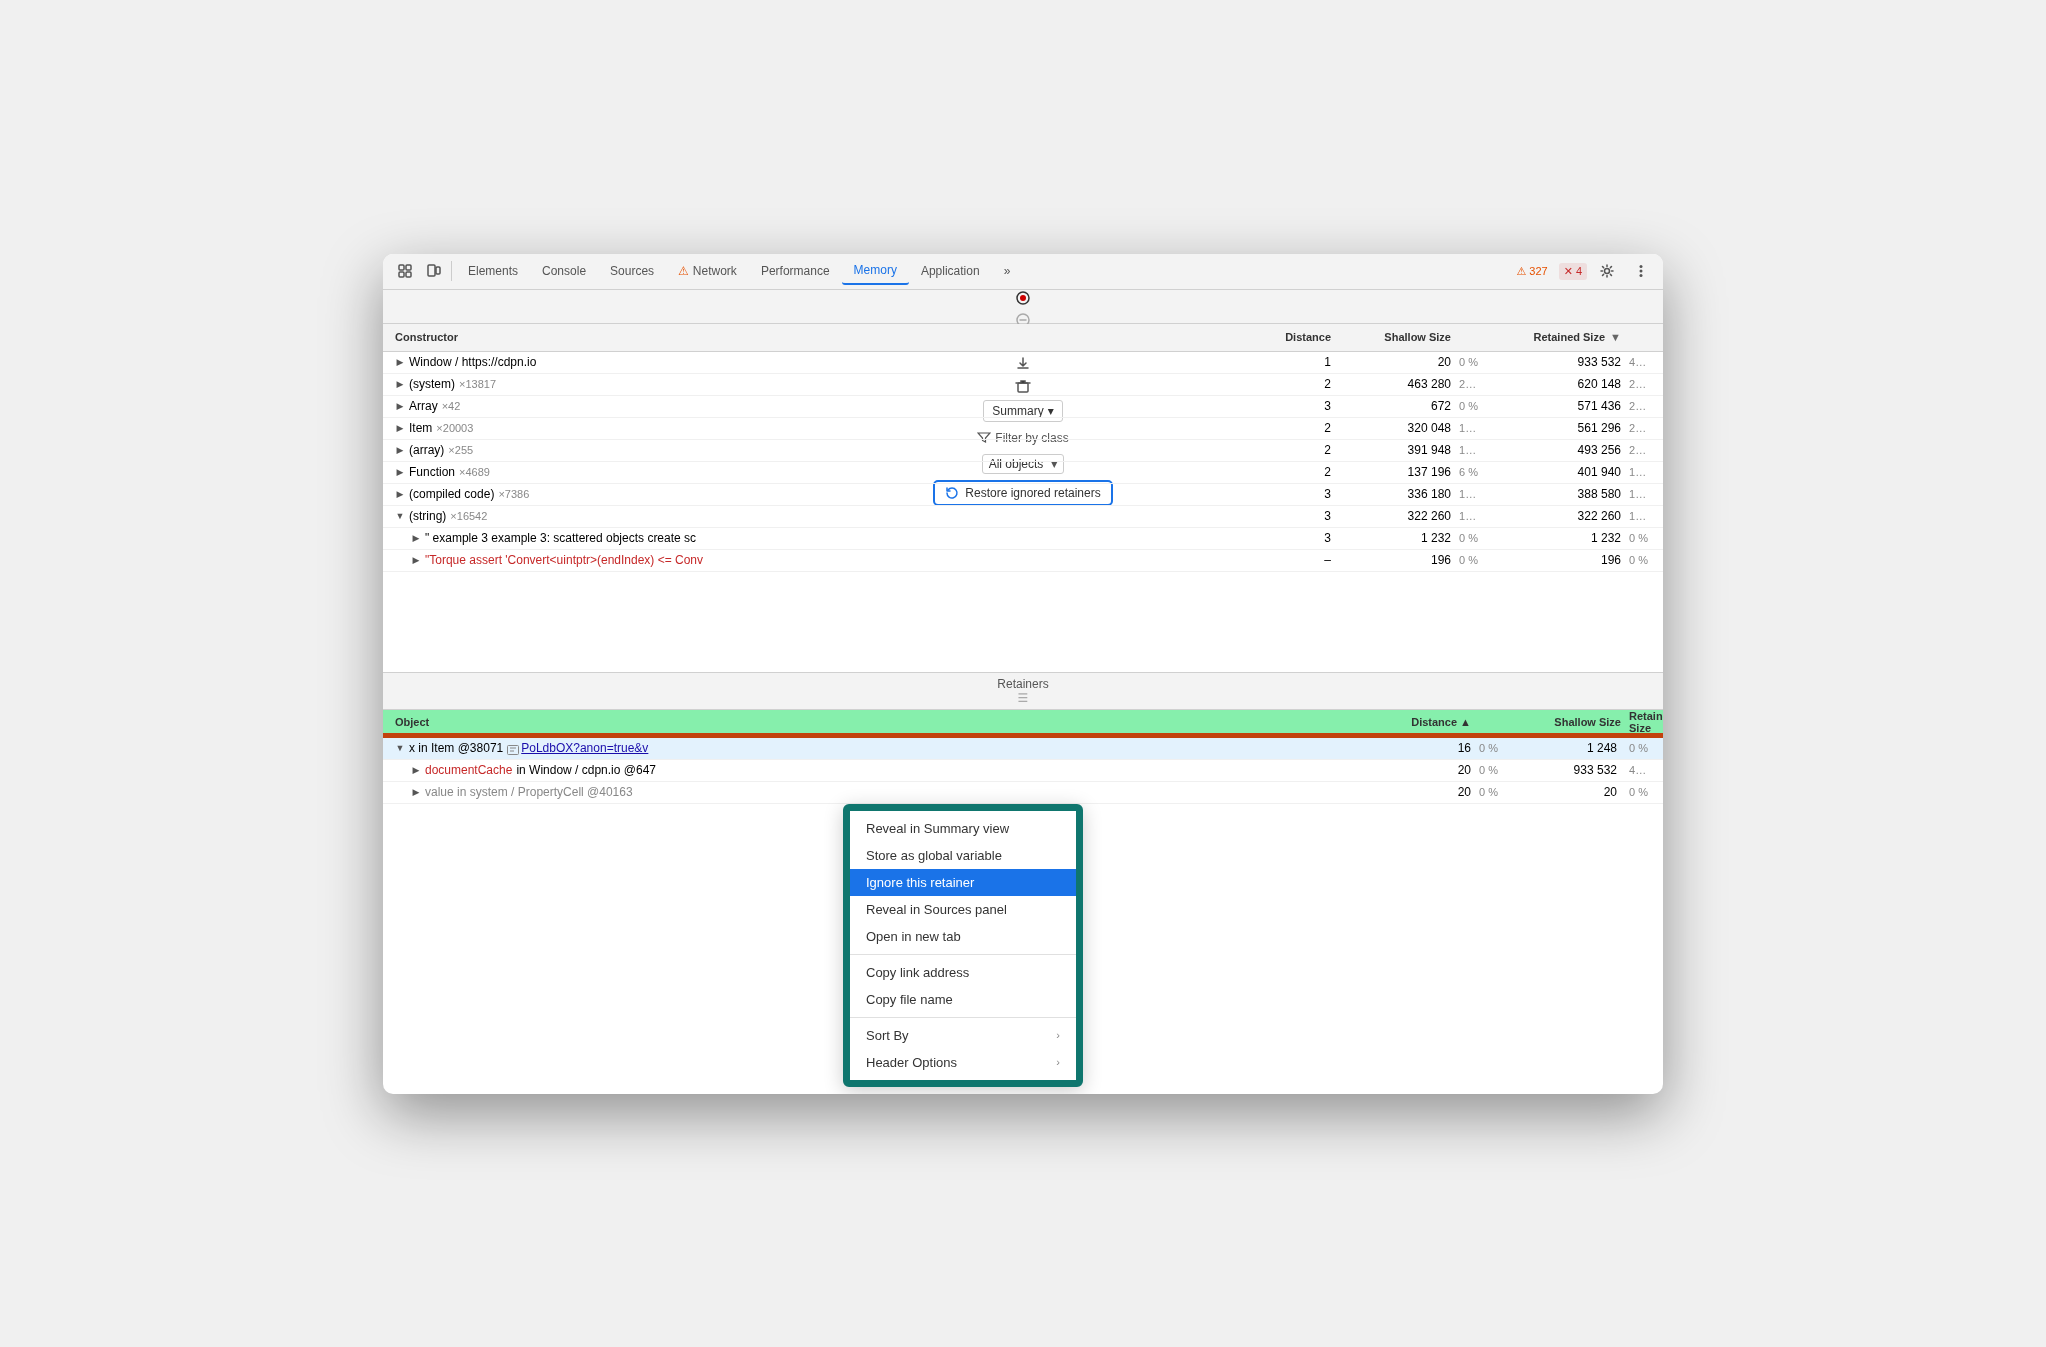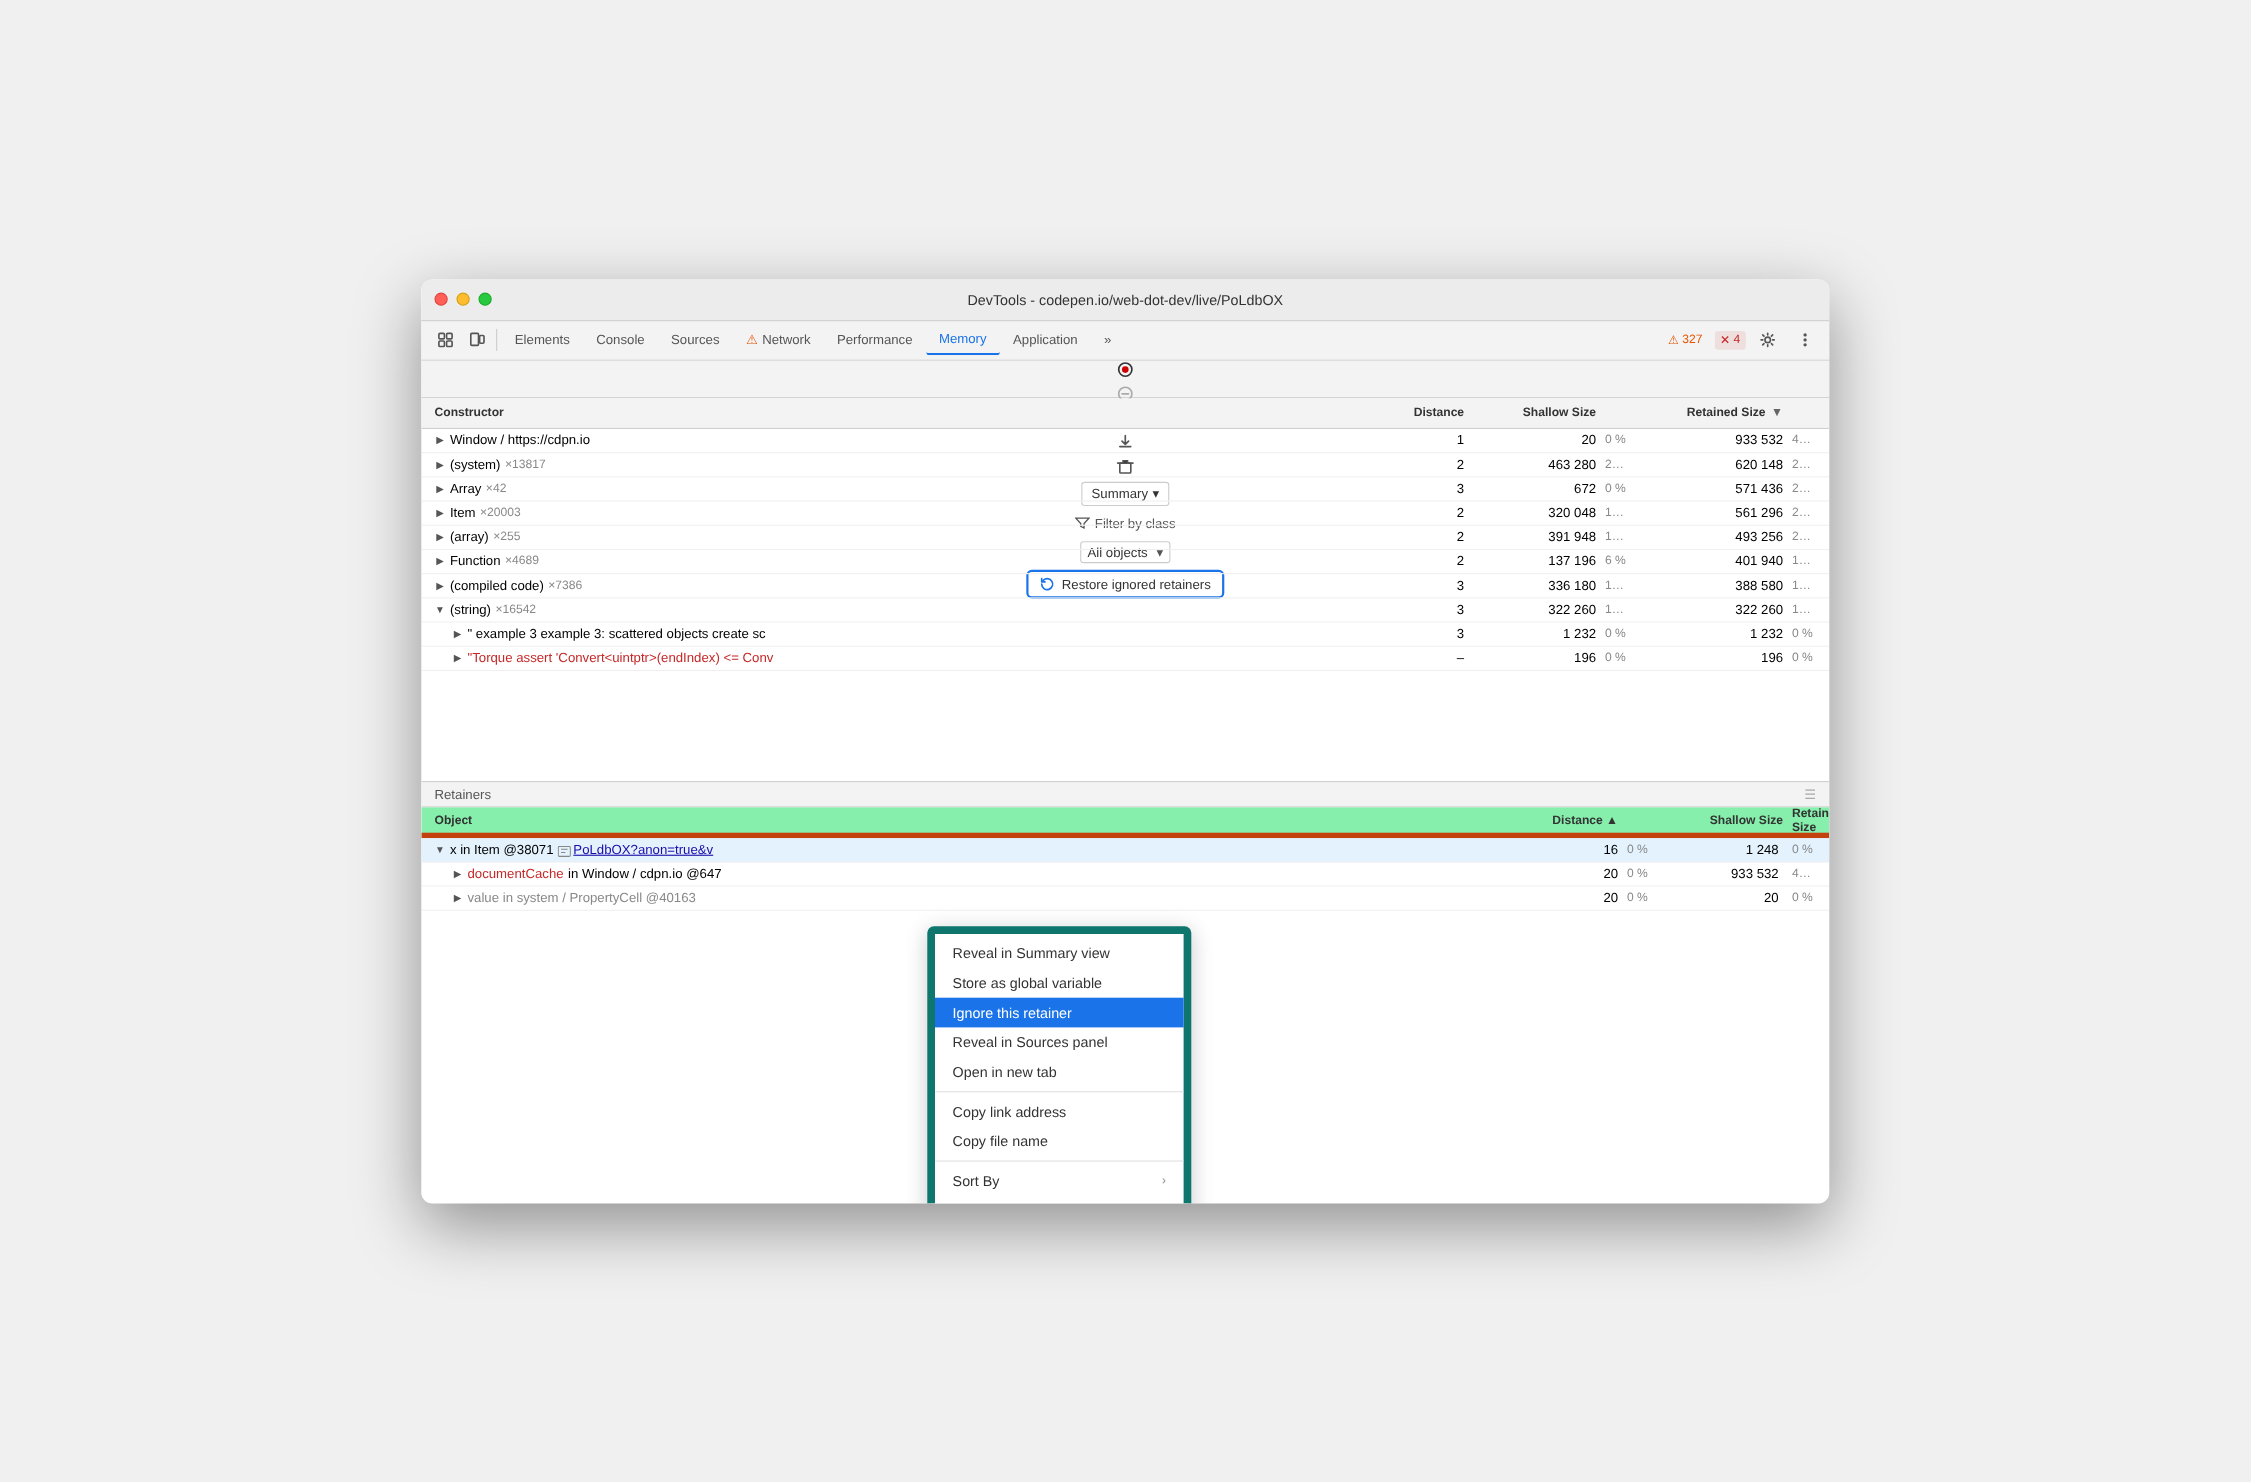--- a/index.html
+++ b/index.html
@@ -284,20 +284,21 @@
       border-top: 1px solid #d0d0d0;
       border-bottom: 1px solid #d0d0d0;
       padding: 4px 12px;
       font-size: 12px;
       font-weight: 500;
       color: #555;
       display: flex;
       align-items: center;
       justify-content: space-between;
       flex-shrink: 0;
+      flex-direction: column;
     }
     .retainer-header {
       display: grid;
       grid-template-columns: 1fr 100px 30px 120px 30px;
       background: #86efac;
       border-bottom: 5px solid #c2410c;
       padding: 0 8px;
       height: 28px;
       align-items: center;
       flex-shrink: 0;
@@ -355,28 +356,20 @@
       position: relative;
     }
     .sort-arrow { margin-left: 2px; color: #666; }
     .indent-1 { padding-left: 20px; }
   </style>
 </head>
 <body>
 
 <div class="window">
 
-  <div class="titlebar">
-    <div class="traffic-lights">
-      <div class="traffic-light close"></div>
-      <div class="traffic-light minimize"></div>
-      <div class="traffic-light maximize"></div>
-    </div>
-    <div class="titlebar-title">DevTools - codepen.io/web-dot-dev/live/PoLdbOX</div>
-  </div>
 
   <div class="devtools-tabs">
     <div class="devtools-icon-btn" title="Inspect">
       <svg width="16" height="16" viewBox="0 0 16 16" fill="none">
         <rect x="2" y="2" width="5" height="5" rx="1" stroke="#555" stroke-width="1.5" fill="none"></rect>
         <rect x="9" y="2" width="5" height="5" rx="1" stroke="#555" stroke-width="1.5" fill="none"></rect>
         <rect x="2" y="9" width="5" height="5" rx="1" stroke="#555" stroke-width="1.5" fill="none"></rect>
         <rect x="9" y="9" width="5" height="5" rx="1" stroke="#555" stroke-width="1.5" fill="none"></rect>
       </svg>
     </div>

